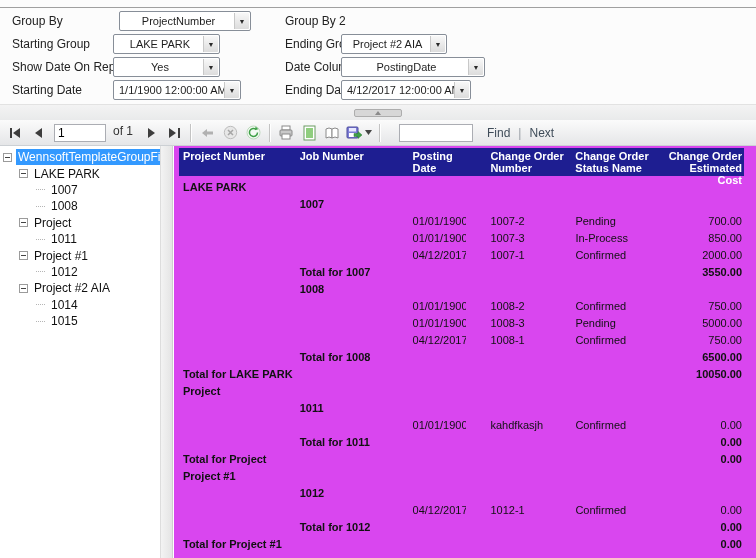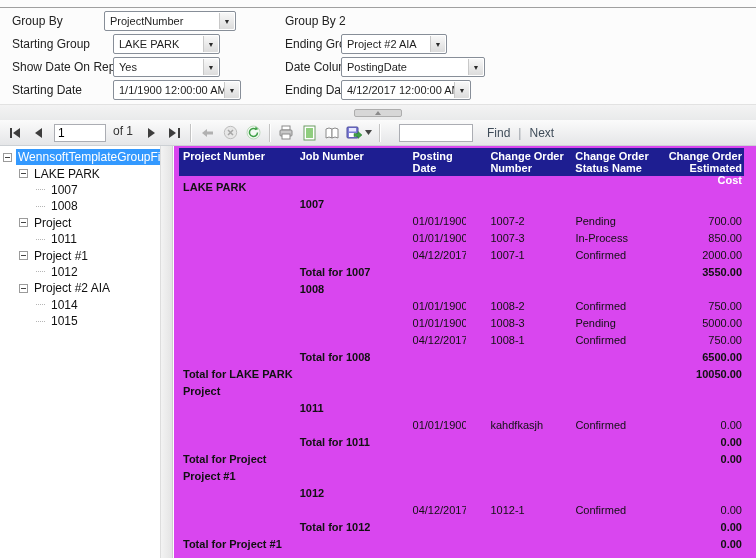--- a/index.html
+++ b/index.html
@@ -4,21 +4,21 @@
 <style>
   * { box-sizing: border-box; }
   html,body { margin:0; padding:0; }
   body {
     width:756px; height:558px; position:relative; overflow:hidden;
     background:#ffffff; font-family:"Liberation Sans", sans-serif;
     font-size:12px; color:#1e1e1e; -webkit-font-smoothing:antialiased;
   }
 
   
-  .param-panel { position:absolute; top:0; left:0; width:756px; height:104px; background:#fcfcfc; }
+  .param-panel { position:absolute; top:0; left:0; width:756px; height:104px; background:#fcfcfc;text-align:center; }
   .top-rule { position:absolute; top:7px; left:0; width:756px; height:1px; background:#a0a0a0; }
   .plabel { position:absolute; color:#222; font-size:12px; white-space:nowrap; }
   .combo {
     position:absolute; height:20px; background:#fff; border:1px solid #878e98;
     border-radius:2px; font-size:11px; padding:3px 18px 0 5px; white-space:nowrap; overflow:hidden;
   }
   .combo .arrow {
     position:absolute; right:1px; top:1px; bottom:1px; width:15px;
     background:linear-gradient(#f8f8f8,#dcdcdc); border-left:1px solid #c8c8c8;
     border-radius:0 1px 1px 0; display:flex; align-items:center; justify-content:center;
@@ -95,21 +95,21 @@
 <body>
 
 <div class="param-panel">
   <div class="top-rule"></div>
 
   <div class="plabel" style="left:12px; top:14px">Group By</div>
   <div class="plabel" style="left:12px; top:37px">Starting Group</div>
   <div class="plabel" style="left:12px; top:60px">Show Date On Report</div>
   <div class="plabel" style="left:12px; top:83px">Starting Date</div>
 
-  <div class="combo" style="left:104px; top:11px; width:132px">
+  <div class="combo" style="left:119px; top:11px; width:132px">
     <span>ProjectNumber</span>
     <span class="arrow">▼</span>
   </div>
   <div class="combo" style="left:113px; top:34px; width:107px">
     <span>LAKE PARK</span>
     <span class="arrow">▼</span>
   </div>
   <div class="combo" style="left:113px; top:57px; width:107px">
     <span>Yes</span>
     <span class="arrow">▼</span>

